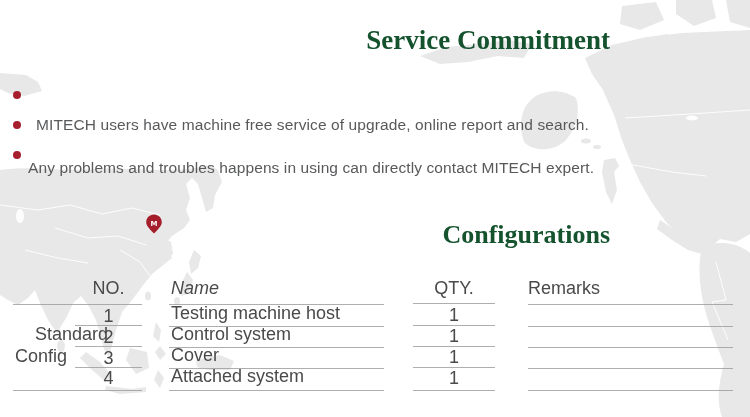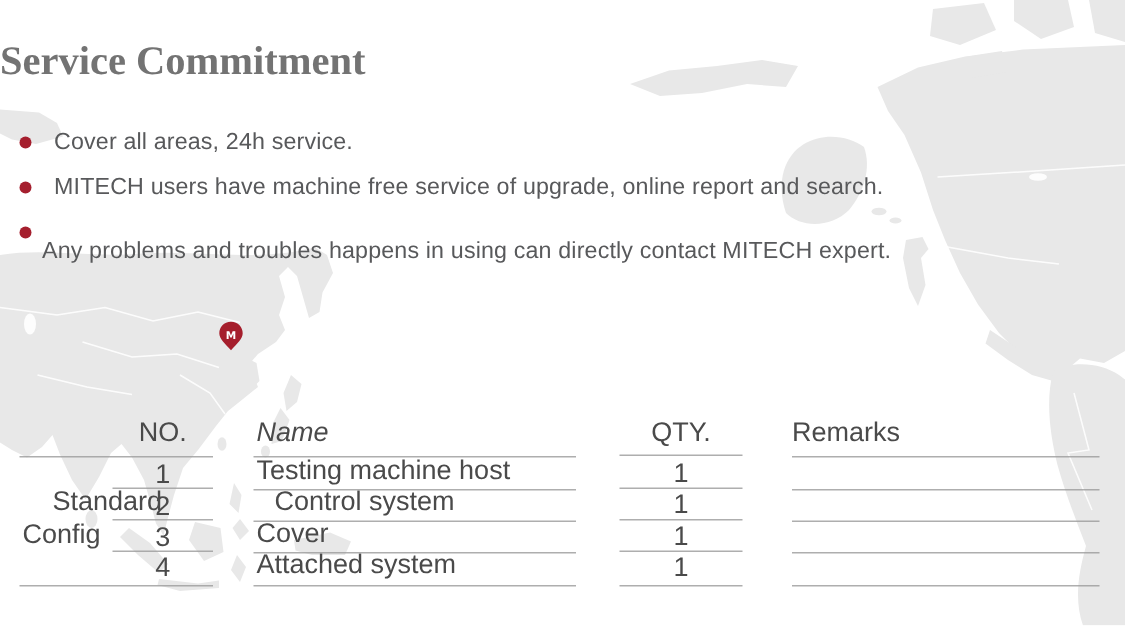--- a/index.html
+++ b/index.html
@@ -1,22 +1,22 @@
 <!DOCTYPE html>
 <html><head>
 <meta charset="utf-8">
 <style>
   html,body{margin:0;padding:0;background:#fff;}
   .page{position:relative;width:750px;height:417px;background:#ffffff;overflow:hidden;
         font-family:"Liberation Sans", sans-serif;}
   .map-bg{position:absolute;left:0;top:0;width:750px;height:417px;}
   .layer{position:absolute;left:0;top:0;width:100%;height:100%;}
 
-  .title{position:absolute;left:0;width:610px;text-align:left;
-         font-family:"Liberation Serif", serif;font-weight:bold;color:#737373;}
+  .title{position:absolute;left:0;width:610px;text-align:right;
+         font-family:"Liberation Serif", serif;font-weight:bold;color:#14532d;}
   .title.service{top:25px;font-size:27px;}
   .title.config{top:220px;font-size:26px;}
 
   .bullet-item{position:absolute;left:13px;display:flex;align-items:flex-start;}
   .bullet-dot{width:8px;height:8px;border-radius:50%;background:#a51f2e;margin-top:5px;flex:0 0 8px;}
   .bullet-text{margin-left:15px;font-size:15.5px;line-height:18px;color:#58595b;font-weight:300;letter-spacing:0.1px;}
 
   .cell{position:absolute;font-size:18px;color:#4a4a4a;line-height:14px;white-space:nowrap;}
   .no-col{left:75px;width:67px;text-align:center;}
   .name-col{left:171px;width:213px;text-align:left;}
@@ -104,25 +104,25 @@
       </g>
 
       <g transform="translate(154,224)">
         <path d="M0,-9.5 C-4.8,-9.5 -7.8,-5.8 -7.8,-1.8 C-7.8,1.8 -4.2,5 0,9.5 C4.2,5 7.8,1.8 7.8,-1.8 C7.8,-5.8 4.8,-9.5 0,-9.5 Z" fill="#a51e2c"></path>
         <text x="0" y="1.8" font-size="7" font-weight="bold" fill="#ffffff" text-anchor="middle" font-family="DejaVu Sans, sans-serif">M</text>
       </g>
     </svg>
   </div>
 
   <div class="title service">Service Commitment</div>
+  <div class="title config">Configurations</div>
 
   <div>
     <div class="bullet-item" style="top:86px;">
       <span class="bullet-dot"></span>
-      <span class="bullet-text">Cover all areas, 24h service.</span>
     </div>
     <div class="bullet-item" style="top:116px;">
       <span class="bullet-dot"></span>
       <span class="bullet-text">MITECH users have machine free service of upgrade, online report and search.</span>
     </div>
     <div class="bullet-item" style="top:146px;flex-direction:column;">
       <span class="bullet-dot"></span>
       <span class="bullet-text">Any problems and troubles happens in using can directly contact MITECH expert.</span>
     </div>
   </div>
@@ -136,21 +136,21 @@
 
     <div class="cell group-col" style="top:327px;margin-left:20px;">Standard</div>
     <div class="cell group-col" style="top:349px;">Config</div>
 
     <div class="cell no-col" style="top:309px;">1</div>
     <div class="cell name-col" style="top:306px;">Testing machine host</div>
     <div class="cell qty-col" style="top:308px;">1</div>
     <div class="cell rem-col" style="top:306px;"></div>
 
     <div class="cell no-col" style="top:330px;">2</div>
-    <div class="cell name-col" style="top:327px;margin-left:12px;">Control system</div>
+    <div class="cell name-col" style="top:327px;">Control system</div>
     <div class="cell qty-col" style="top:329px;">1</div>
     <div class="cell rem-col" style="top:327px;"></div>
 
     <div class="cell no-col" style="top:351px;">3</div>
     <div class="cell name-col" style="top:348px;">Cover</div>
     <div class="cell qty-col" style="top:350px;">1</div>
     <div class="cell rem-col" style="top:348px;"></div>
 
     <div class="cell no-col" style="top:371px;">4</div>
     <div class="cell name-col" style="top:369px;">Attached system</div>

